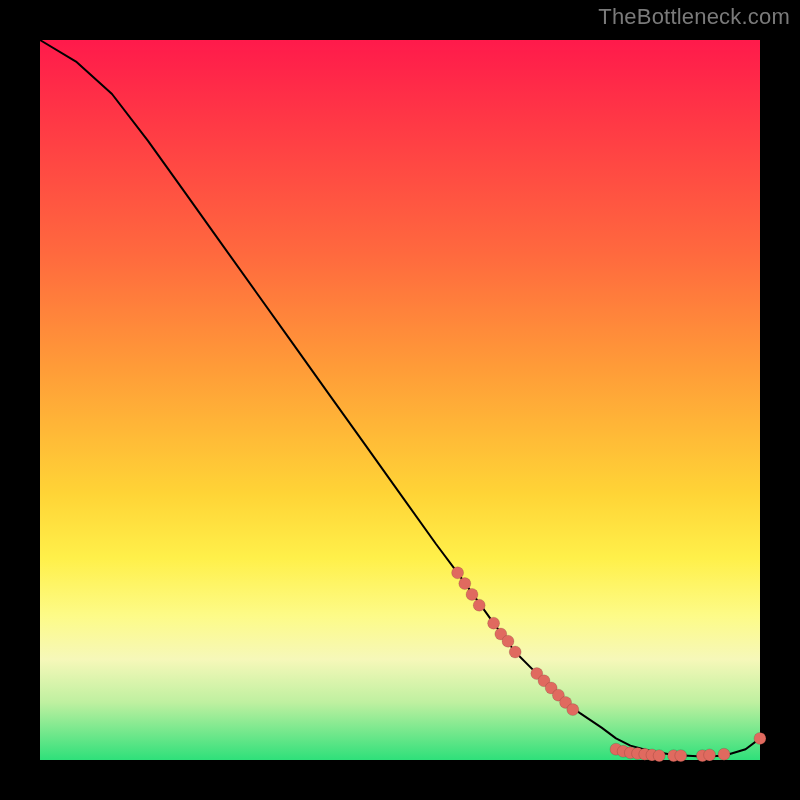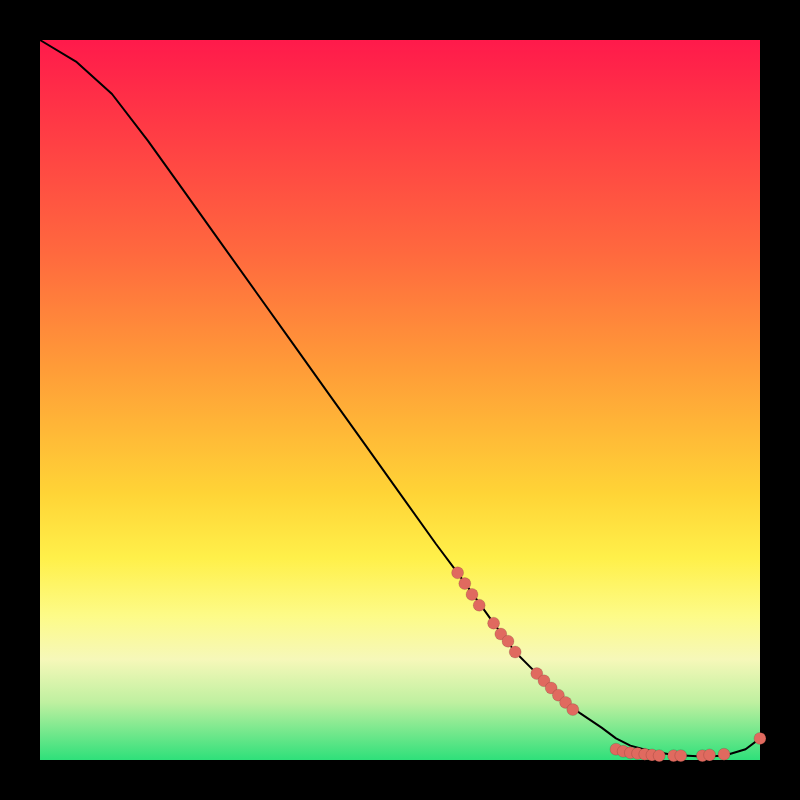--- a/index.html
+++ b/index.html
@@ -66,20 +66,21 @@
   .dot {
     fill: #e06a5f;
     stroke: rgba(0,0,0,0.25);
     stroke-width: 0.5;
   }
 </style>
 </head>
 <body>
 
 <div class="frame">
+  <div class="watermark">TheBottleneck.com</div>
 
   <div class="plot">
     <svg class="overlay" viewBox="0 0 720 720" preserveAspectRatio="none">
       <path id="curve-path" class="curve" d="M0.00 0.00 L36.00 21.60 L72.00 54.00 L108.00 100.80 L144.00 151.20 L180.00 201.60 L216.00 252.00 L252.00 302.40 L288.00 352.80 L324.00 403.20 L360.00 453.60 L396.00 504.00 L417.60 532.80 L453.60 583.20 L475.20 612.00 L496.80 633.60 L518.40 655.20 L540.00 673.20 L561.60 687.60 L576.00 698.40 L590.40 705.60 L612.00 711.36 L633.60 714.96 L662.40 716.40 L684.00 715.68 L705.60 709.20 L720.00 698.40"></path>
       <g id="dots-group">
           <circle cx="417.60" cy="532.80" r="6" class="dot"></circle>
           <circle cx="424.80" cy="543.60" r="6" class="dot"></circle>
           <circle cx="432.00" cy="554.40" r="6" class="dot"></circle>
           <circle cx="439.20" cy="565.20" r="6" class="dot"></circle>
           <circle cx="453.60" cy="583.20" r="6" class="dot"></circle>

